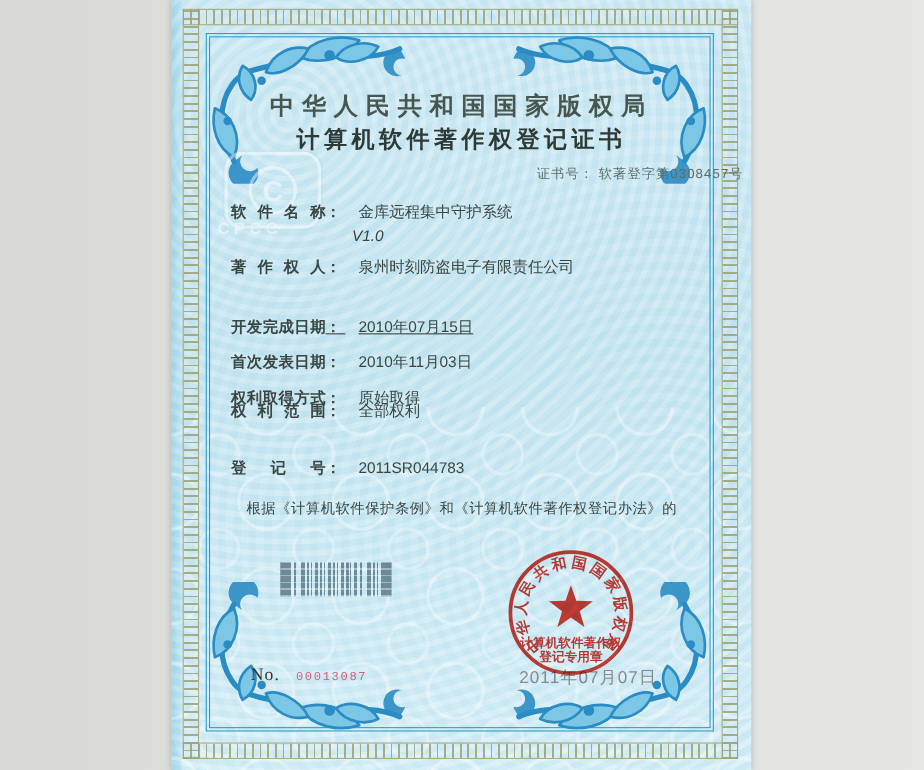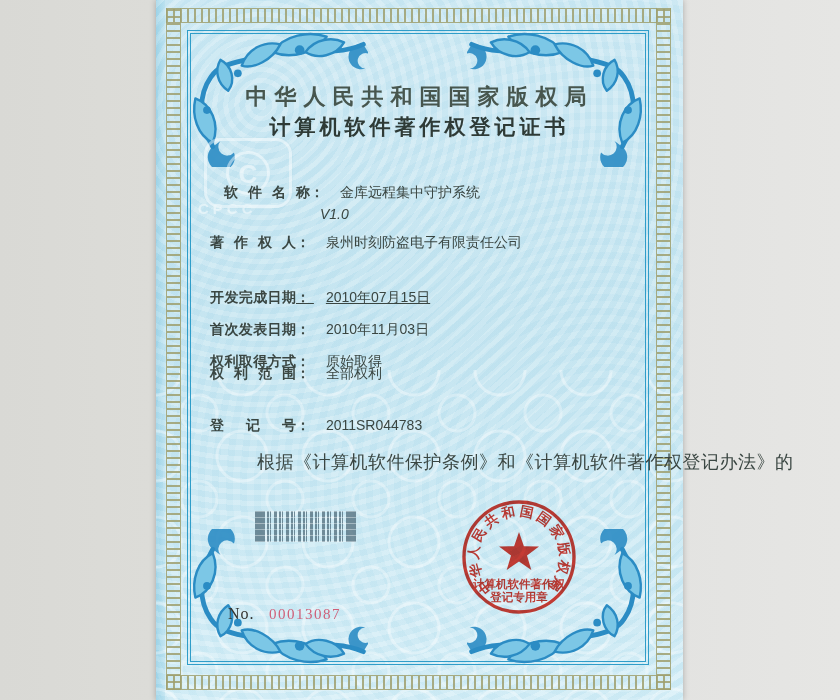--- a/index.html
+++ b/index.html
@@ -71,39 +71,39 @@
   .title { position:absolute; left:0; right:0; top:113px; text-align:center;
     font-size:21px; font-weight:bold; letter-spacing:4px; color:#2e3a36; }
   .certno { position:absolute; left:332px; top:150px; font-size:12px; color:#5f6d68; letter-spacing:1px; }
   
   .fields { position:absolute; left:54px; top:0; right:20px; color:#3a4642; font-size:14px; }
   .frow { position:absolute; left:0; white-space:nowrap; }
   .lbl { display:inline-block; width:86px; text-align:justify; text-align-last:justify;
     font-weight:bold; color:#3a4642; vertical-align:top; }
   .colon { font-weight:bold; }
   .val { margin-left:12px; }
-  .r1 { top:184px;margin-left:14px; } .r1b { top:206px; left:98px;font-style:italic; } .r2 { top:234px; }
+  .r1 { top:184px; } .r1b { top:206px; left:98px;font-style:italic; } .r2 { top:234px; }
   .r3 { top:289px;text-decoration:underline; } .r4 { top:321px; } .r5 { top:353px; }
   .r6 { top:365px; } .r7 { top:417px; }
   
-  .statement { position:absolute; left:72px; top:449px; width:440px;
-    font-size:18px; color:#3a4642; letter-spacing:.5px; }
+  .statement { position:absolute; left:39px; top:449px; width:440px;
+    font-size:13px; color:#3a4642; letter-spacing:.5px; }
   .statement .ln { height:26px; line-height:26px; white-space:nowrap; }
   .statement .ln.first { text-indent:29px; }
   
   .barcode { position:absolute; left:99px; top:511px; width:101px; height:31px; opacity:.78;
     background-image:
       repeating-linear-gradient(0deg, rgba(255,255,255,.40) 0 1.2px, rgba(0,0,0,0) 1.2px 6px),
       repeating-linear-gradient(90deg, #53707f 0 2px, rgba(0,0,0,0) 2px 3.5px, #53707f 3.5px 4.2px, rgba(0,0,0,0) 4.2px 7px, #53707f 7px 10px, rgba(0,0,0,0) 10px 12px),
       linear-gradient(90deg, #53707f 0 9px, rgba(0,0,0,0) 9px calc(100% - 8px), #53707f calc(100% - 8px) 100%);
   }
   
   .serial { position:absolute; left:56px; top:605px; font-size:16px; }
   .serial .no { font-family:"Liberation Serif", serif; color:#33332f; letter-spacing:1px;margin-left:16px; }
-  .serial .num { font-family:Liberation Serif, serif; color:#cf6079; letter-spacing:1.5px; margin-left:10px; font-size:15px; }
+  .serial .num { font-family:Liberation Mono, monospace; color:#cf6079; letter-spacing:1.5px; margin-left:10px; font-size:11px; }
   
   .issue-date { position:absolute; left:316px; top:606px; font-size:15.5px; color:#87898c; letter-spacing:1px; }
   
   .seal { position:absolute; left:301px; top:495px; width:124px; height:124px;
     opacity:.9; mix-blend-mode:multiply; }
 </style>
 </head>
 <body>
 
 <div class="paper">
@@ -197,20 +197,24 @@
 
   <div class="emboss">
     <div class="sq"></div>
     <div class="cring">C</div>
     <div class="ctext">CPCC</div>
   </div>
 
   <div class="issuer">中华人民共和国国家版权局</div>
   <div class="title">计算机软件著作权登记证书</div>
 
+  <div class="certno">
+    <span>证书号</span><span>：</span>
+    <span>软著登字第0308457号</span>
+  </div>
 
   <div class="fields">
     <div class="frow r1">
       <span class="lbl">软件名称</span><span class="colon">：</span>
       <span class="val">金库远程集中守护系统</span>
     </div>
     <div class="frow r1b">
       <span class="val">V1.0</span>
     </div>
     <div class="frow r2">
@@ -243,20 +247,21 @@
     <div class="ln first">根据《计算机软件保护条例》和《计算机软件著作权登记办法》的</div>
   </div>
 
   <div class="barcode"></div>
 
   <div class="serial">
     <span class="no">No.</span>
     <span class="num">00013087</span>
   </div>
 
+  <div class="issue-date">2011年07月07日</div>
 
   <svg class="seal" viewBox="0 0 124 124">
     <defs>
       <path id="sealArc" d="M 38.5,95.6 A 41,41 0 1 1 85.5,95.6" fill="none"></path>
     </defs>
     <circle cx="62" cy="62" r="55" fill="none" stroke="#d8291f" stroke-width="3.4"></circle>
     <text font-size="13.5" font-weight="bold" fill="#d8291f" letter-spacing="3.2" font-family="Liberation Sans, sans-serif">
       <textPath href="#sealArc" startOffset="50%" text-anchor="middle">中华人民共和国国家版权局</textPath>
     </text>
     <path fill="#d8291f" d="M62,37 L66.9,51.2 L82,51.5 L70,60.6 L74.3,75 L62,66.4 L49.7,75 L54,60.6 L42,51.5 L57.1,51.2 Z"></path>

